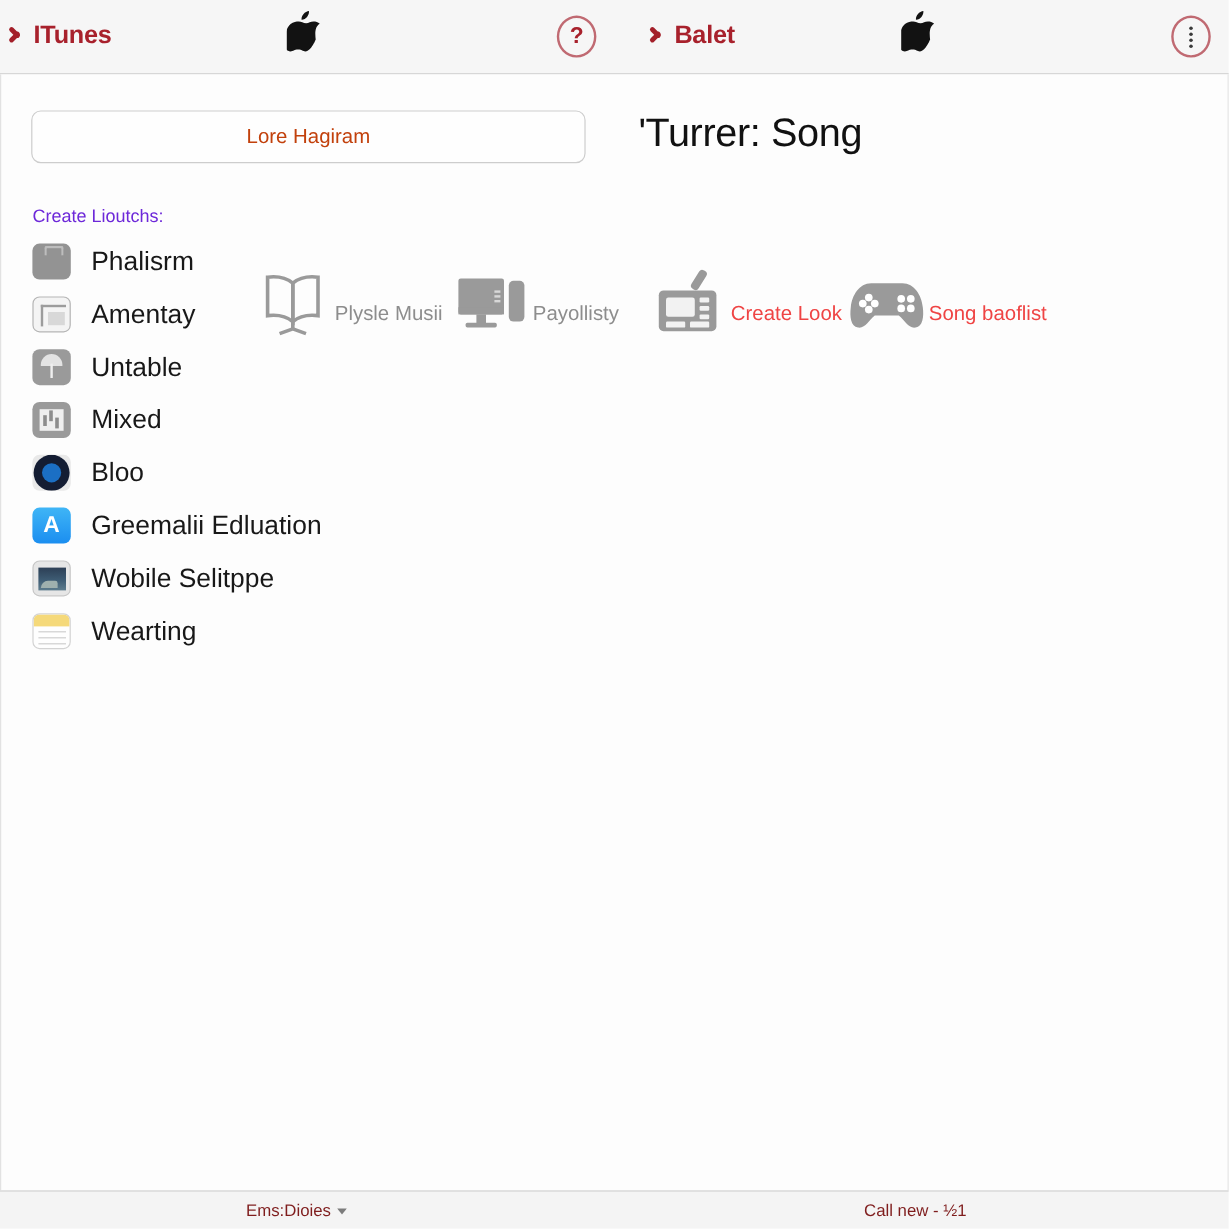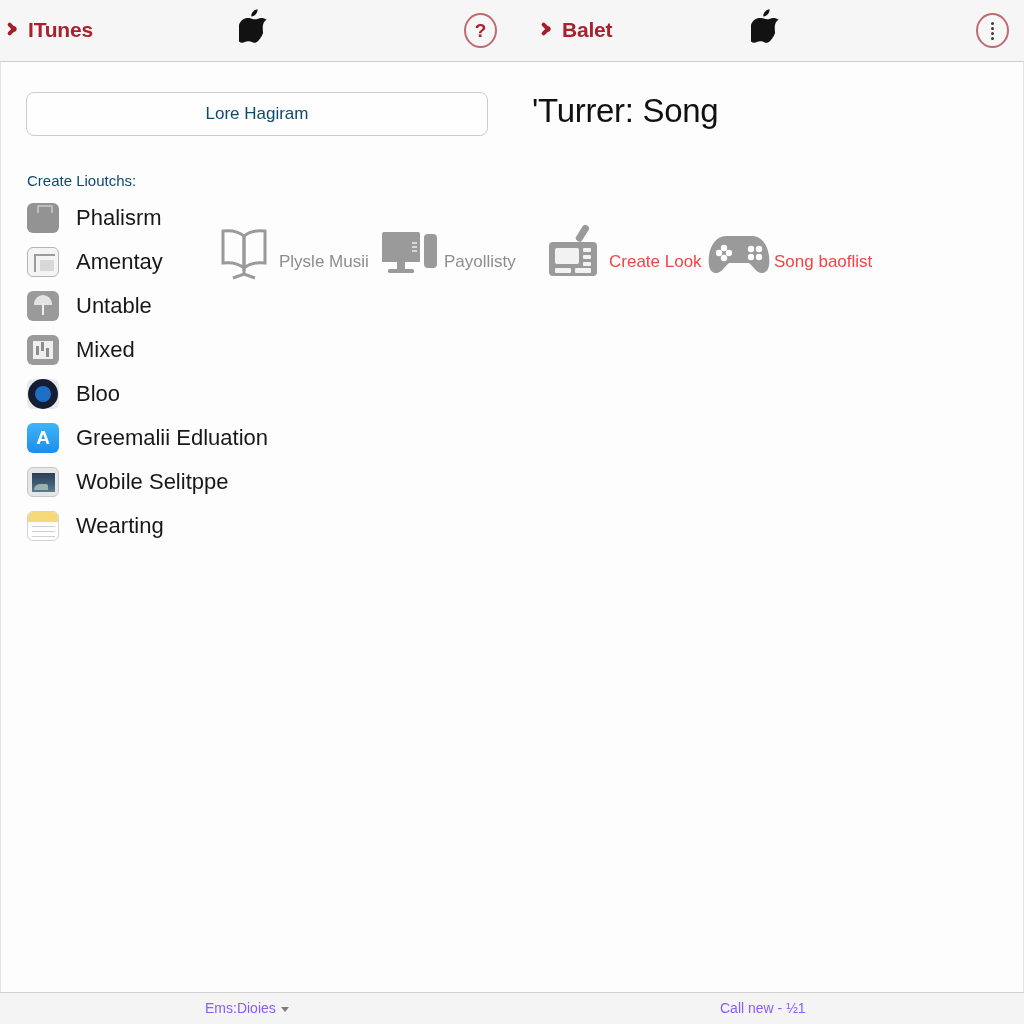--- a/index.html
+++ b/index.html
@@ -120,41 +120,41 @@
     height: 44px;
     border: 1px solid #cdcdcd;
     border-radius: 8px;
     background: #fefefe;
     box-sizing: border-box;
     display: flex;
     align-items: center;
     justify-content: center;
   }
   .searchbox span {
-    color: #0c4a6e;
+    color: #c2410c;
     font-size: 17px;
   }
 
   .page-title {
     position: absolute;
     left: 531px;
     top: 30px;
     font-size: 33px;
     color: #111111;
     letter-spacing: -0.3px;
     white-space: nowrap;
   }
 
   
   .side-head {
     position: absolute;
     left: 26px;
     top: 110px;
     font-size: 15px;
-    color: #0c4a6e;
+    color: #6d28d9;
   }
   .side-list {
     position: absolute;
     left: 26px;
     top: 134px;
     width: 280px;
   }
   .side-row {
     display: flex;
     align-items: center;
@@ -294,21 +294,21 @@
     width: 1024px;
     height: 32px;
     background: #f4f4f4;
     border-top: 1px solid #d2d2d2;
     box-sizing: border-box;
   }
   .foot-txt {
     position: absolute;
     top: 7px;
     font-size: 14px;
-    color: #8b5cf6;
+    color: #7f1d1d;
     white-space: nowrap;
   }
   .caret {
     display: inline-block;
     margin-left: 5px;
     border-left: 4px solid transparent;
     border-right: 4px solid transparent;
     border-top: 5px solid #7c7c7c;
     vertical-align: middle;
   }

